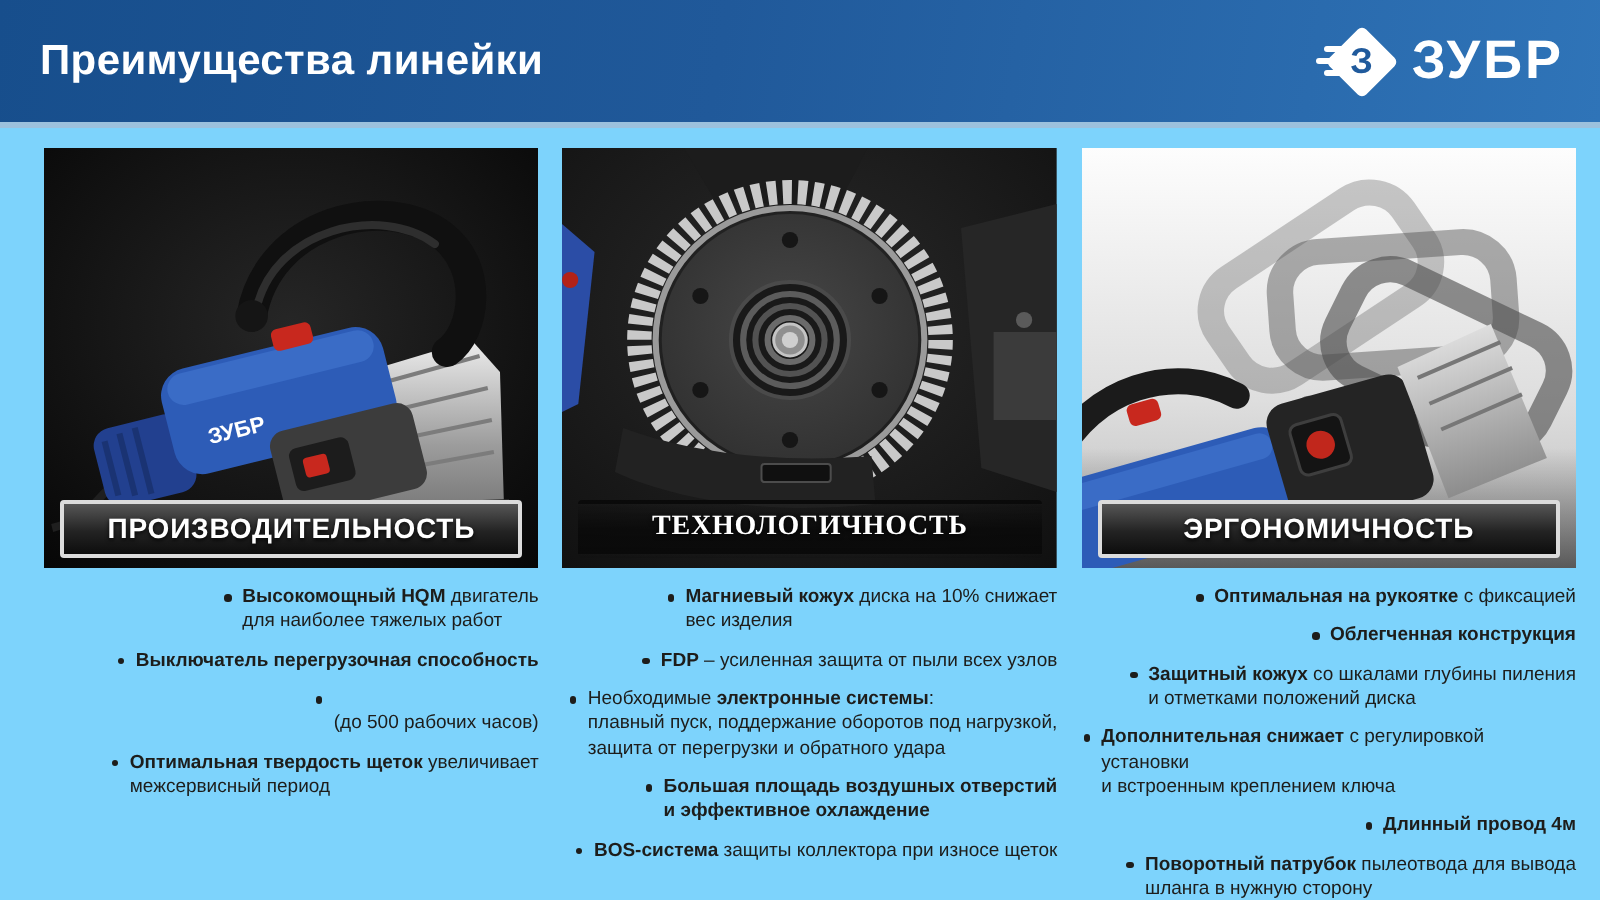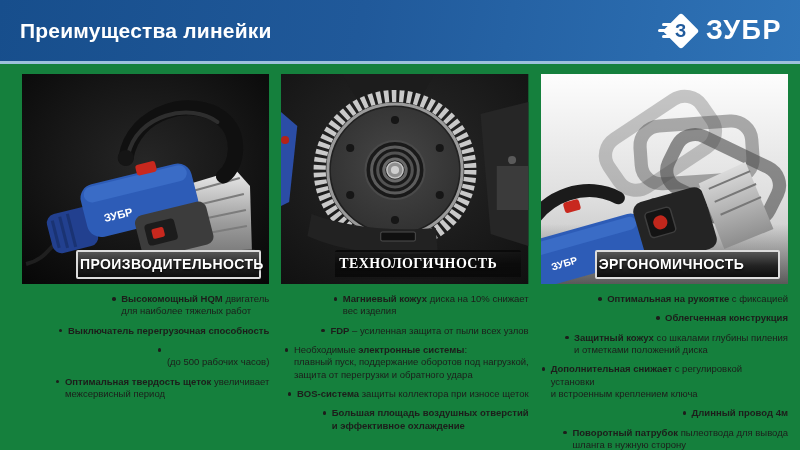--- a/index.html
+++ b/index.html
@@ -1,17 +1,17 @@
 <!DOCTYPE html>
 <html><head>
 <meta charset="utf-8">
 <style>
   html,body{margin:0;padding:0;background:#ffffff;}
   body{width:800px;height:450px;overflow:hidden;font-family:"Liberation Sans",sans-serif;}
-  .page{position:relative;width:800px;height:450px;background:#15803d;}
+  .page{position:relative;width:800px;height:450px;background:#7dd3fc;}
 
   
   .header{position:absolute;top:0;left:0;right:0;height:64px;box-sizing:border-box;
     background:linear-gradient(100deg,#174e8c 0%,#20599a 45%,#2f74b8 100%);
     border-bottom:3px solid #9cc1dd;
     display:flex;align-items:center;justify-content:space-between;padding:0 18px 0 20px;}
   .title{margin:0;color:#ffffff;font-size:21px;font-weight:bold;letter-spacing:.2px;}
   .logo{display:flex;align-items:center;}
   .speedlines{display:flex;flex-direction:column;gap:3px;margin-right:-7px;position:relative;z-index:2;}
   .speedlines i{display:block;height:3px;background:#ffffff;border-radius:2px;}
@@ -21,24 +21,24 @@
   .diamond{width:26px;height:26px;background:#ffffff;border-radius:3px;transform:rotate(45deg);
     display:flex;align-items:center;justify-content:center;}
   .diamond b{transform:rotate(-45deg);color:#205a9c;font-size:18px;font-weight:bold;line-height:1;}
   .brandtext{color:#ffffff;font-size:27px;font-weight:bold;letter-spacing:1.5px;margin-left:12px;}
 
   
   .cols{position:absolute;top:74px;left:22px;right:12px;display:flex;gap:12px;}
   .col{flex:1;min-width:0;display:flex;flex-direction:column;}
   .photo{position:relative;height:210px;overflow:hidden;}
   .photo svg{display:block;width:100%;height:100%;}
-  .plabel{position:absolute;left:8px;right:8px;bottom:5px;padding:4px 2px 5px;text-align:left;
+  .plabel{position:absolute;left:8px;right:8px;bottom:5px;padding:4px 2px 5px;text-align:center;
     color:#fff;font-weight:bold;font-size:14px;letter-spacing:.4px;
     background:linear-gradient(#565656 0%,#232323 55%,#0d0d0d 100%);
-    border:2px solid #dcdcdc;border-radius:2px;text-shadow:0 1px 2px rgba(0,0,0,.85);margin-left:46px;}
+    border:2px solid #dcdcdc;border-radius:2px;text-shadow:0 1px 2px rgba(0,0,0,.85);}
   .photo-2 .plabel{border-color:transparent;
     background:linear-gradient(rgba(16,16,16,0) 0%,rgba(10,10,10,.9) 50%,#0a0a0a 100%);font-family:Liberation Serif, serif;}
 
   
   .features{list-style:none;margin:9px 0 0;padding:0;}
   .features li{display:flex;margin:0 0 7px;font-size:9.5px;line-height:1.3;color:#1d1d1b;justify-content:flex-end;}
   .features .dot{flex:0 0 10px;}
   .features .dot::before{content:"";display:block;width:3.5px;height:3.5px;border-radius:50%;
     background:#1d1d1b;margin-top:4px;margin-left:1px;}
   .features .txt{white-space:pre-line;}
@@ -179,26 +179,26 @@
             <span class="txt"><b>FDP</b><span> – усиленная защита от пыли всех узлов</span></span>
           </li>
           <li>
             <span class="dot"></span>
             <span class="txt"><span>Необходимые </span><b>электронные системы</b><span>:
 плавный пуск, поддержание оборотов под нагрузкой,
 защита от перегрузки и обратного удара</span></span>
           </li>
           <li>
             <span class="dot"></span>
-            <span class="txt"><b>BOS-система</b><span> защиты коллектора при износе щеток</span></span>
-          </li>
-          <li>
-            <span class="dot"></span>
             <span class="txt"><b>Большая площадь воздушных отверстий
 и эффективное охлаждение</b></span>
+          </li>
+          <li>
+            <span class="dot"></span>
+            <span class="txt"><b>BOS-система</b><span> защиты коллектора при износе щеток</span></span>
           </li>
         </ul>
     </section>
 
     <section class="col">
       <div class="photo photo-3">
         <svg viewBox="0 0 243 210" preserveAspectRatio="none">
           <defs>
             <linearGradient id="g3bg" x1="0" y1="0" x2="0" y2="1">
               <stop offset="0%" stop-color="#fdfdfd"></stop>

